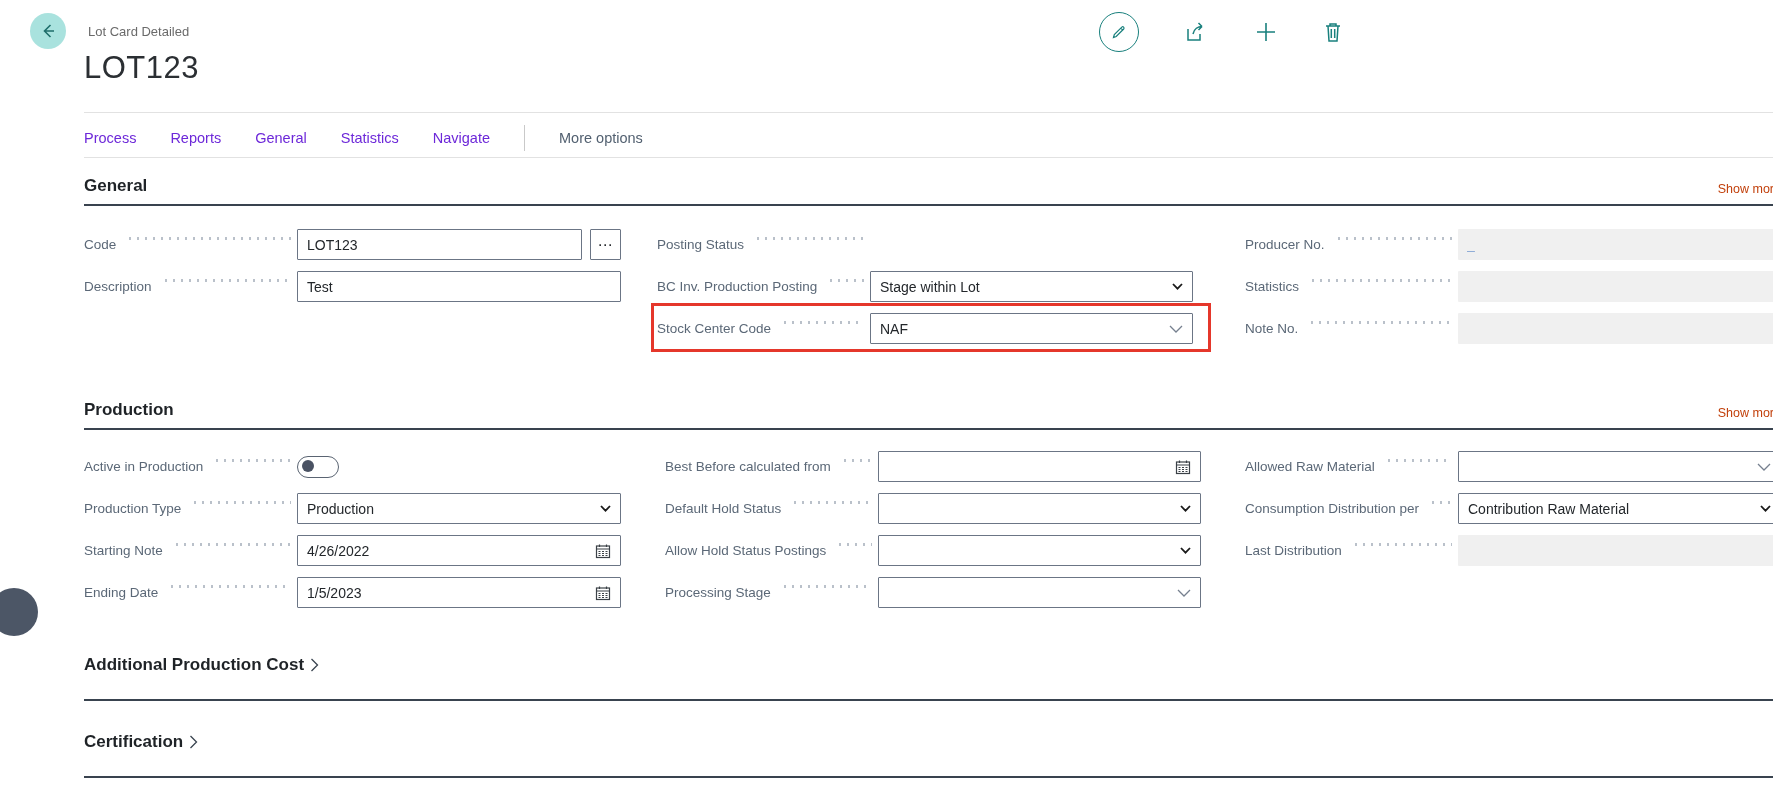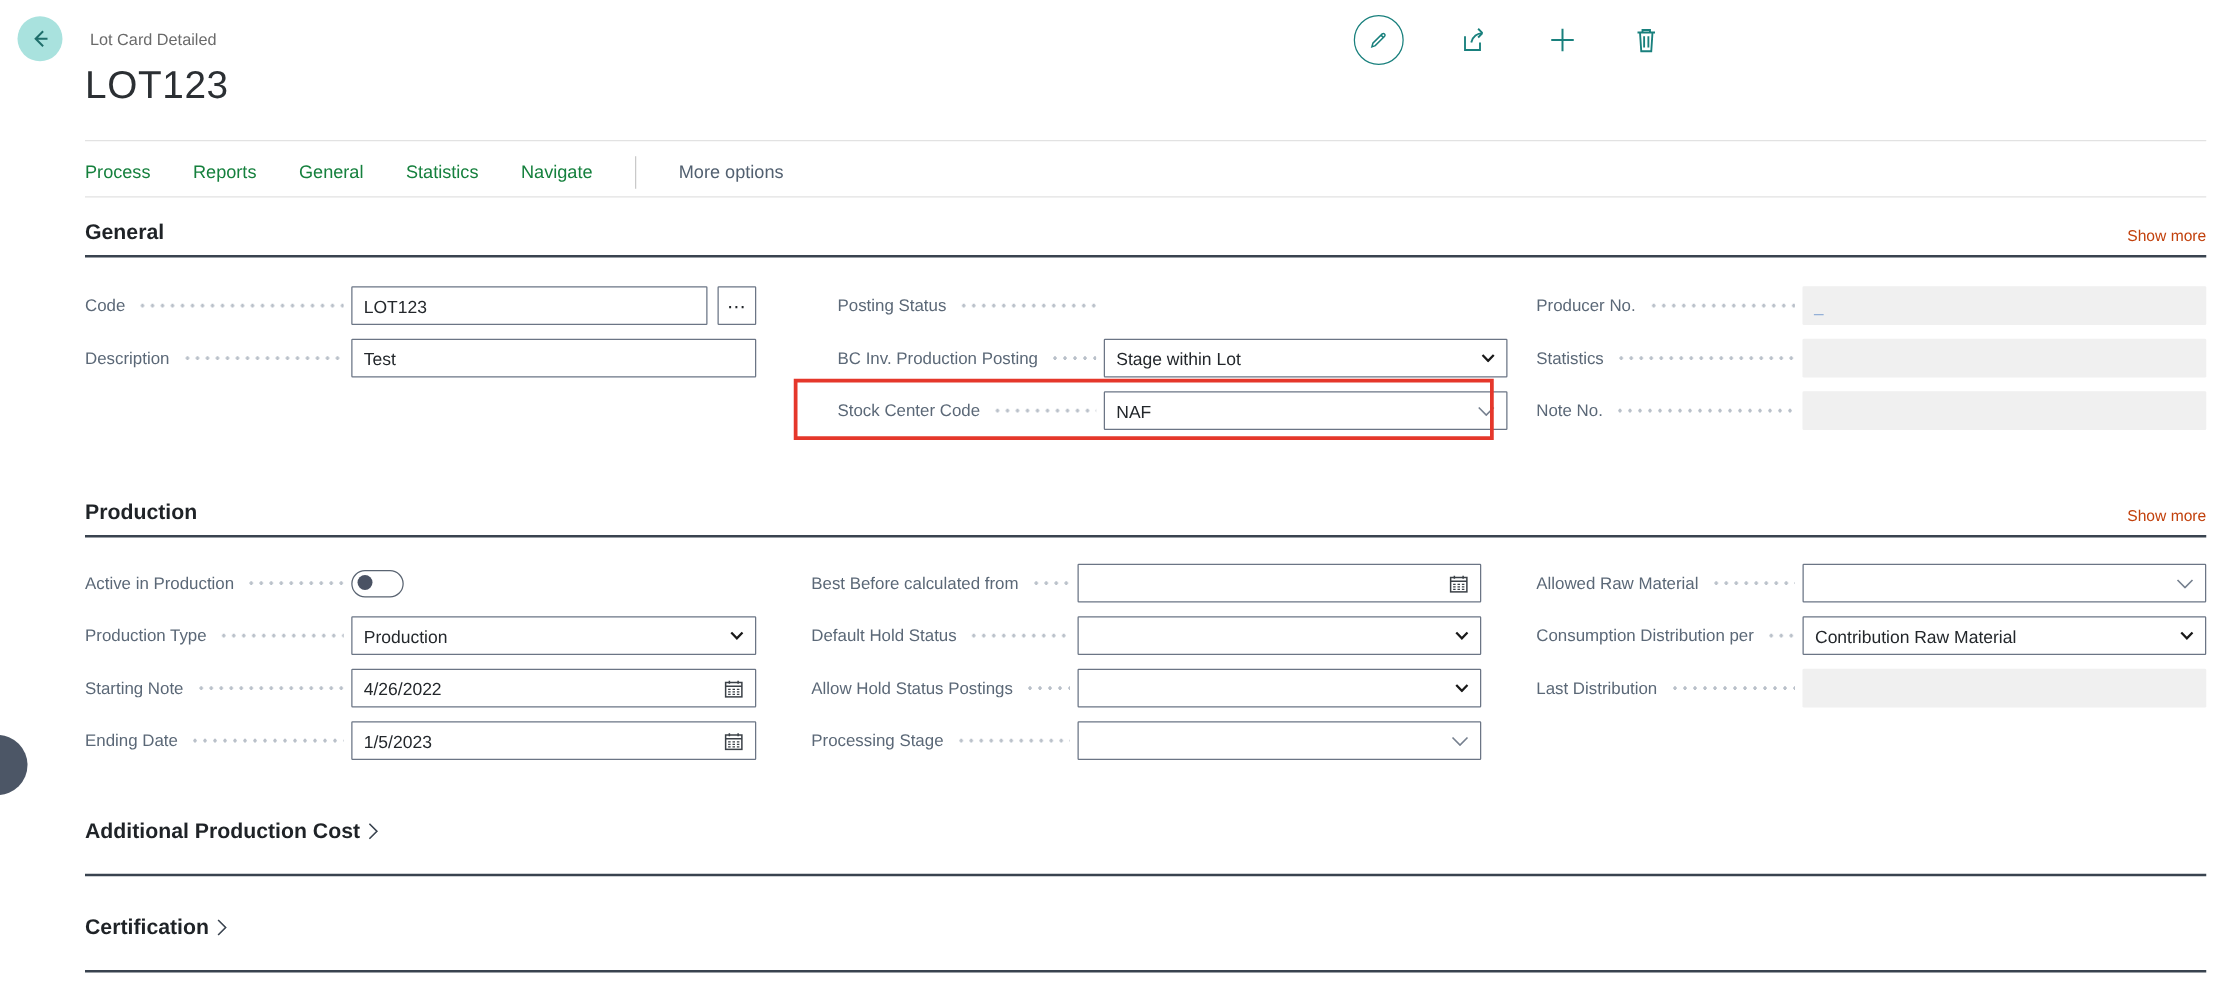--- a/index.html
+++ b/index.html
@@ -1,48 +1,48 @@
 <!DOCTYPE html>
 <html><head>
 <meta charset="utf-8">
 <style>
   html,body{margin:0;padding:0;background:#fff;}
   body{width:1773px;height:791px;position:relative;overflow:hidden;
        font-family:"Liberation Sans","DejaVu Sans",sans-serif;color:#23272b;}
-  .abs{position:absolute;}
+  .abs{position:absolute;margin-left:16px;}
 
   
   .back-btn{left:14px;top:13px;width:36px;height:36px;border-radius:50%;
             background:#a9e2de;display:flex;align-items:center;justify-content:center;cursor:pointer;}
   .breadcrumb{left:72px;top:24px;font-size:13px;color:#6a6a6a;}
   .page-title{left:68px;top:50px;font-size:31px;font-weight:300;color:#2b2f33;letter-spacing:.5px;}
 
   .actionbar{left:1083px;top:11px;display:flex;align-items:center;gap:46px;height:42px;}
   .act{display:flex;align-items:center;justify-content:center;cursor:pointer;}
   .pencil-circle{width:38px;height:38px;border:1.6px solid #19807d;border-radius:50%;}
 
   
   .menuline{left:68px;height:1px;background:#e2e2e2;width:1697px;}
   .menubar{left:68px;top:122px;display:flex;align-items:center;gap:34px;height:32px;}
-  .menu-item{font-size:14.5px;color:#15803d;cursor:pointer;white-space:nowrap;}
+  .menu-item{font-size:14.5px;color:#6d28d9;cursor:pointer;white-space:nowrap;}
   .menu-divider{width:1px;height:26px;background:#c9c9c9;}
   .menu-more{font-size:14.5px;color:#526070;cursor:pointer;}
 
   
   .section-head{left:68px;width:1697px;display:flex;justify-content:space-between;
                 align-items:flex-end;padding-bottom:8px;border-bottom:2px solid #39434f;}
   .sec-title{font-size:17px;font-weight:700;color:#1f2327;}
   .show-more{font-size:12.5px;color:#c2410c;cursor:pointer;}
   .collapsed-head{left:68px;width:1697px;display:flex;align-items:center;gap:6px;
                   padding-bottom:24px;border-bottom:2px solid #39434f;cursor:pointer;}
 
   
   .col{display:flex;flex-direction:column;gap:9px;width:537px;}
   .row{display:flex;align-items:center;height:33px;}
-  .lblwrap{width:213px;display:flex;align-items:center;overflow:hidden;flex-shrink:0;}
+  .lblwrap{width:213px;display:flex;overflow:hidden;flex-shrink:0;}
   .lbl{font-size:13.5px;color:#5b6877;white-space:nowrap;flex-shrink:0;}
   .leader{flex:1;height:3px;margin:0 6px 0 10px;
           background-image:radial-gradient(circle,#bac1ca 1.2px,transparent 1.45px);
           background-size:8px 3px;background-repeat:repeat-x;background-position:left center;}
   .fieldbox{width:324px;height:31px;border:1px solid #6b7585;background:#fff;border-radius:1px;
             display:flex;align-items:center;padding:0 9px;box-sizing:border-box;
             font-size:14px;color:#23272b;}
   .fieldbox .val{flex:1;white-space:nowrap;overflow:hidden;}
   .fieldbox.disabled{border:none;background:#f0f0f0;}
   .fieldwrap{width:324px;display:flex;gap:8px;}
@@ -147,21 +147,21 @@
     <div class="lblwrap">
         <span class="lbl">Description</span>
         <span class="leader"></span>
       </div>
     <div class="fieldbox">
         <span class="val">Test</span>
       </div>
   </div>
 </div>
 
-<div class="abs col" style="left:670px;top:228px;width:536px">
+<div class="abs col" style="left:641px;top:228px;width:536px">
   <div class="row">
     <div class="lblwrap">
         <span class="lbl">Posting Status</span>
         <span class="leader"></span>
       </div>
   </div>
   <div class="row">
     <div class="lblwrap">
         <span class="lbl">BC Inv. Production Posting</span>
         <span class="leader"></span>

